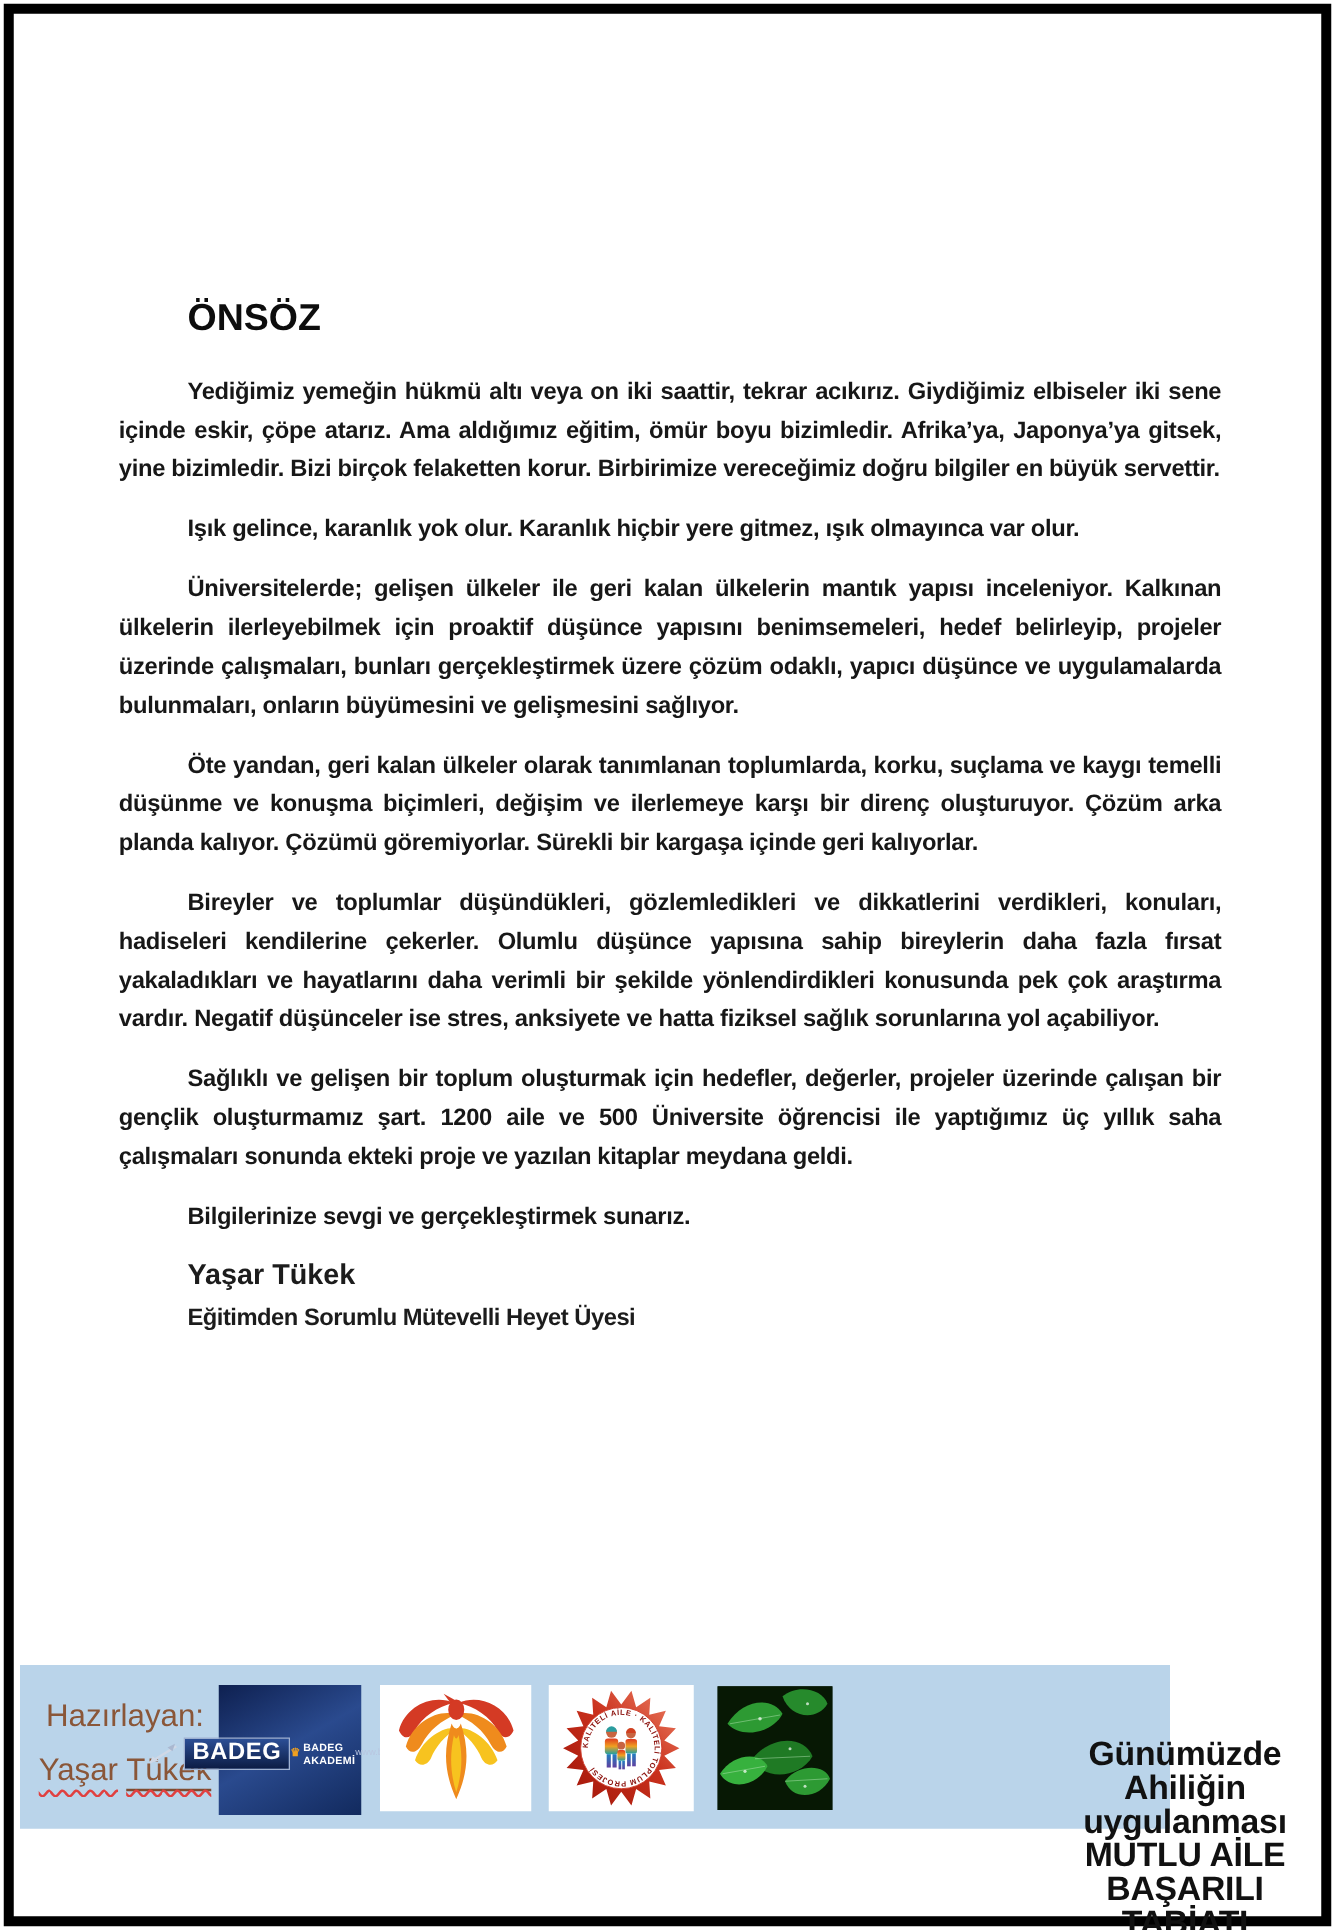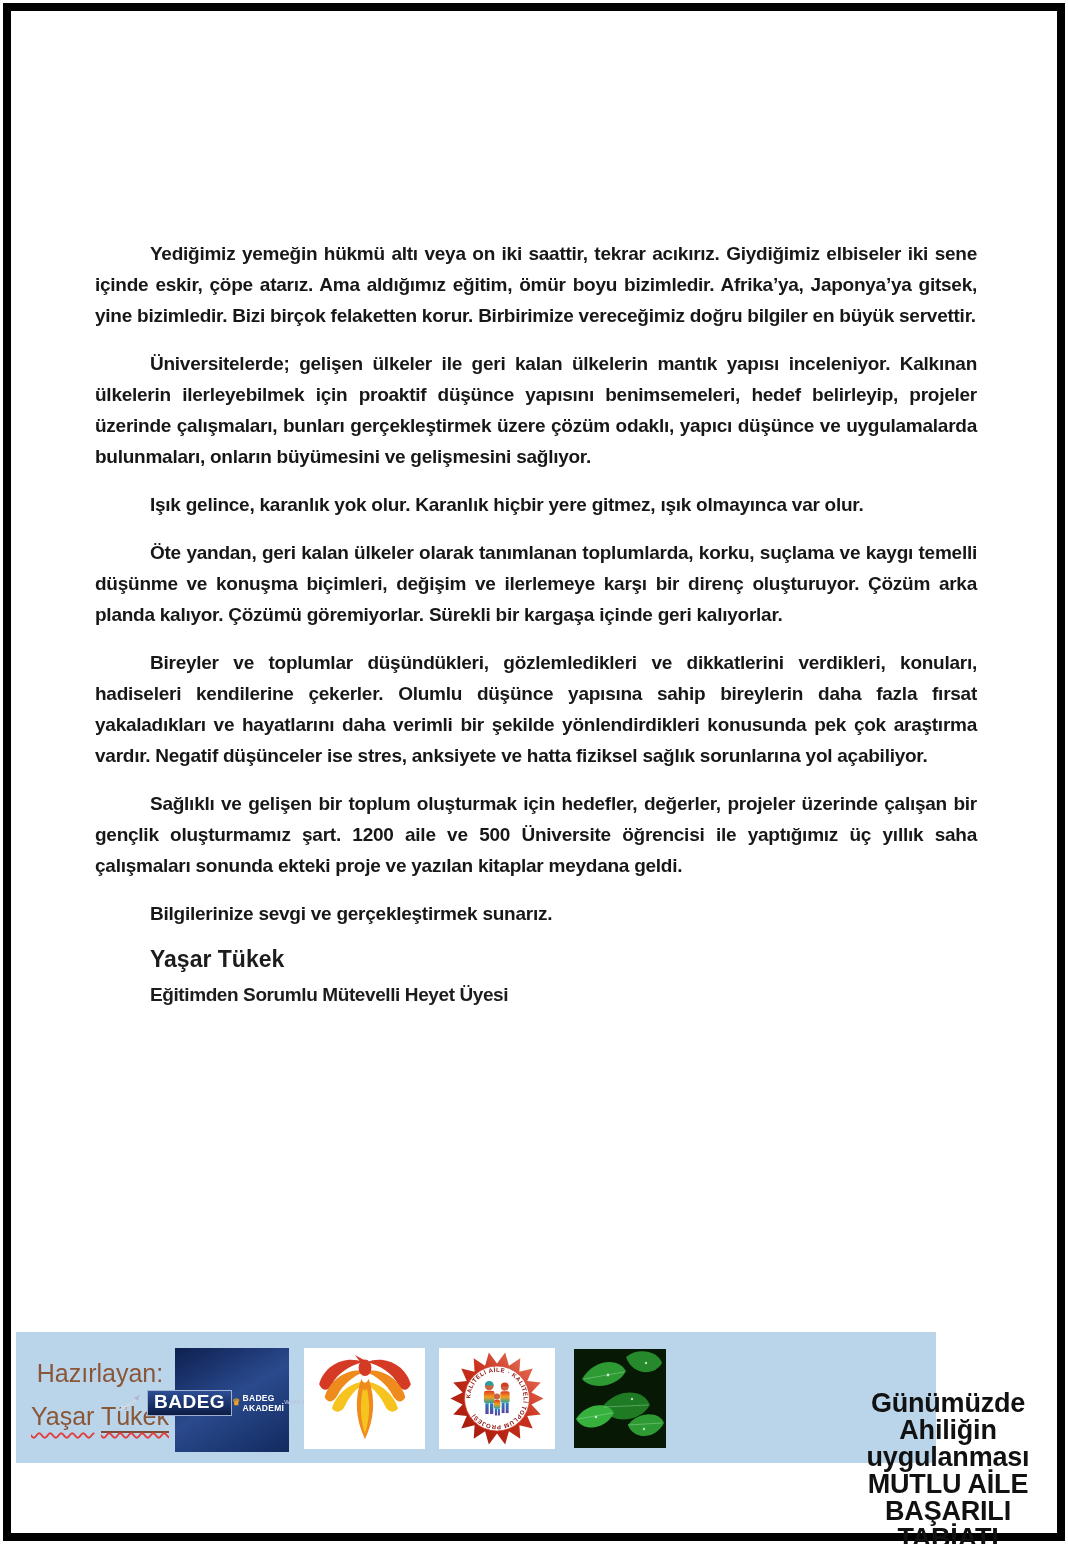--- a/index.html
+++ b/index.html
@@ -66,23 +66,24 @@
     font-size:27px;line-height:27px;font-weight:bold;color:#111111;letter-spacing:-0.2px;margin-top:48px;
   }
 </style>
 </head>
 <body>
 
 <div class="page">
   <div class="border-frame"></div>
 
   <div class="content">
+    <h1>ÖNSÖZ</h1>
     <p class="body-par">Yediğimiz yemeğin hükmü altı veya on iki saattir, tekrar acıkırız. Giydiğimiz elbiseler iki sene içinde eskir, çöpe atarız. Ama aldığımız eğitim, ömür boyu bizimledir. Afrika’ya, Japonya’ya gitsek, yine bizimledir. Bizi birçok felaketten korur. Birbirimize vereceğimiz doğru bilgiler en büyük servettir.</p>
+    <p class="body-par">Işık gelince, karanlık yok olur. Karanlık hiçbir yere gitmez, ışık olmayınca var olur.</p>
     <p class="body-par">Üniversitelerde; gelişen ülkeler ile geri kalan ülkelerin mantık yapısı inceleniyor. Kalkınan ülkelerin ilerleyebilmek için proaktif düşünce yapısını benimsemeleri, hedef belirleyip, projeler üzerinde çalışmaları, bunları gerçekleştirmek üzere çözüm odaklı, yapıcı düşünce ve uygulamalarda bulunmaları, onların büyümesini ve gelişmesini sağlıyor.</p>
-    <p class="body-par">Işık gelince, karanlık yok olur. Karanlık hiçbir yere gitmez, ışık olmayınca var olur.</p>
     <p class="body-par">Öte yandan, geri kalan ülkeler olarak tanımlanan toplumlarda, korku, suçlama ve kaygı temelli düşünme ve konuşma biçimleri, değişim ve ilerlemeye karşı bir direnç oluşturuyor. Çözüm arka planda kalıyor. Çözümü göremiyorlar. Sürekli bir kargaşa içinde geri kalıyorlar.</p>
     <p class="body-par">Bireyler ve toplumlar düşündükleri, gözlemledikleri ve dikkatlerini verdikleri, konuları, hadiseleri kendilerine çekerler. Olumlu düşünce yapısına sahip bireylerin daha fazla fırsat yakaladıkları ve hayatlarını daha verimli bir şekilde yönlendirdikleri konusunda pek çok araştırma vardır. Negatif düşünceler ise stres, anksiyete ve hatta fiziksel sağlık sorunlarına yol açabiliyor.</p>
     <p class="body-par">Sağlıklı ve gelişen bir toplum oluşturmak için hedefler, değerler, projeler üzerinde çalışan bir gençlik oluşturmamız şart. 1200 aile ve 500 Üniversite öğrencisi ile yaptığımız üç yıllık saha çalışmaları sonunda ekteki proje ve yazılan kitaplar meydana geldi.</p>
     <p class="body-par closing">Bilgilerinize sevgi ve gerçekleştirmek sunarız.</p>
     <div class="signature">
       <div class="sig-name">Yaşar Tükek</div>
       <div class="sig-line">Eğitimden Sorumlu Mütevelli Heyet Üyesi</div>
     </div>
   </div>
 

